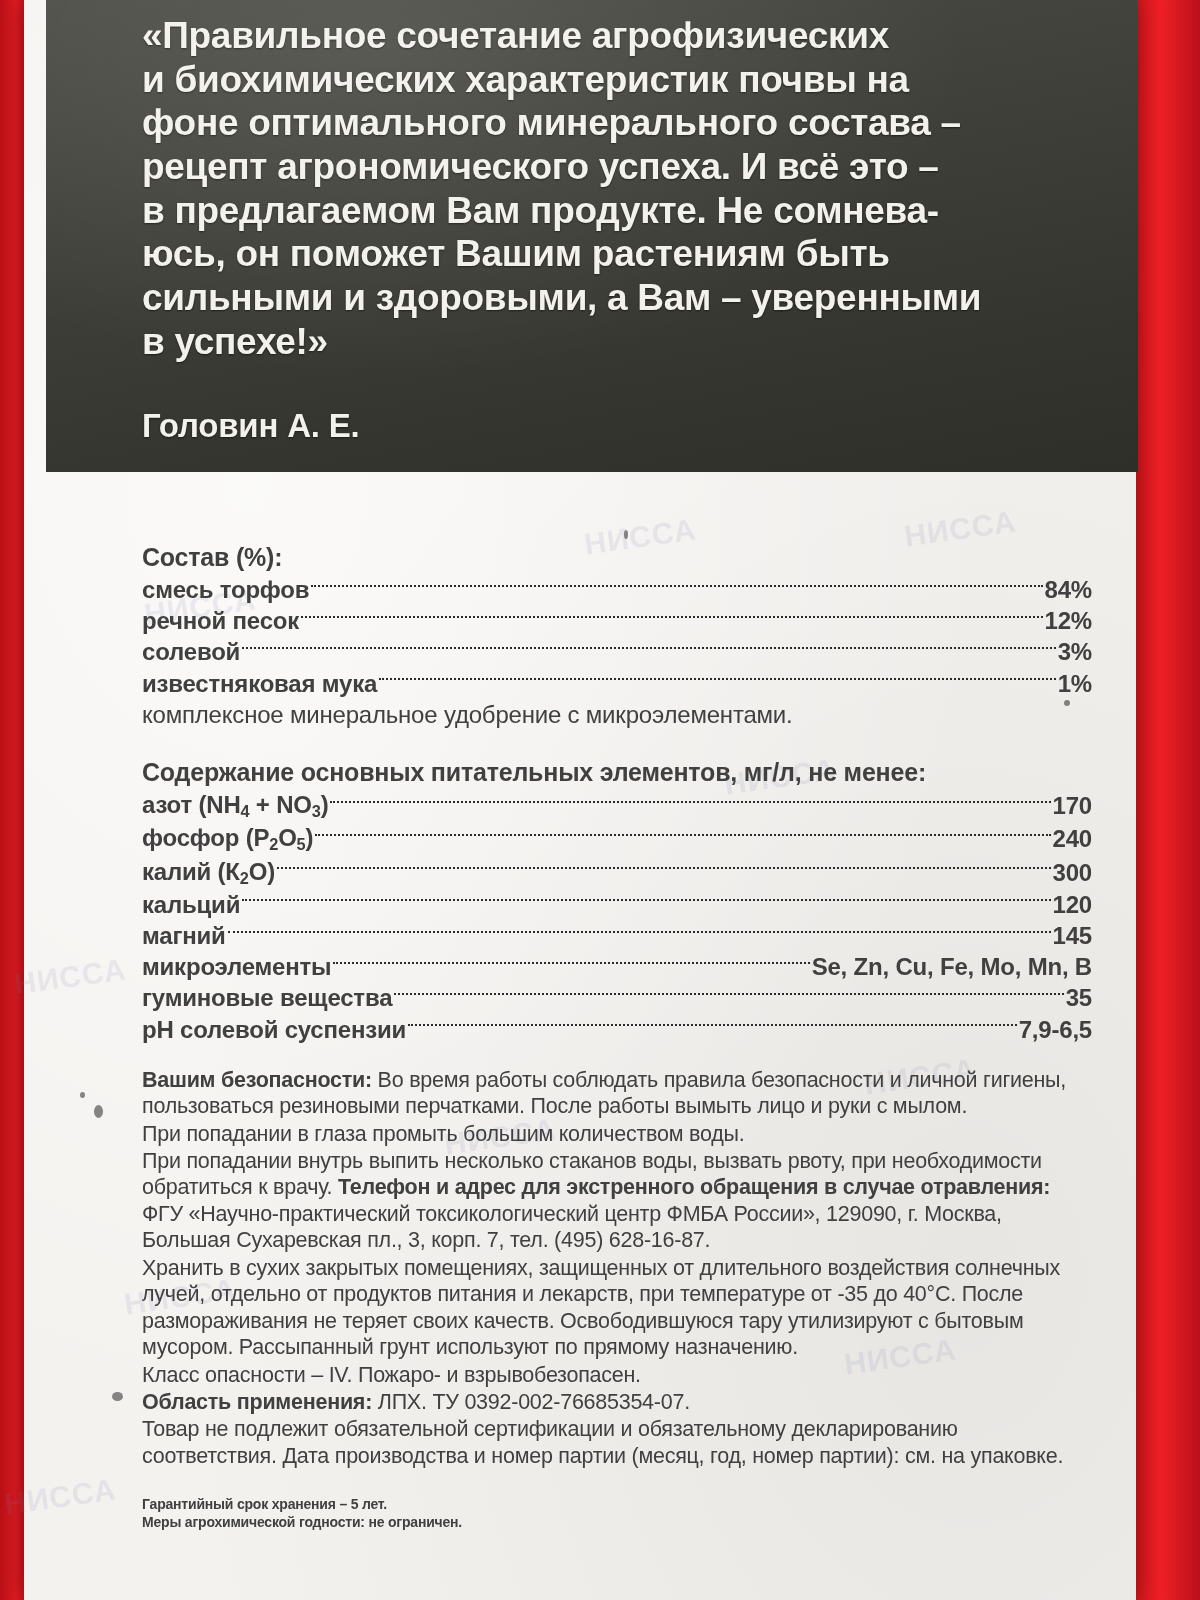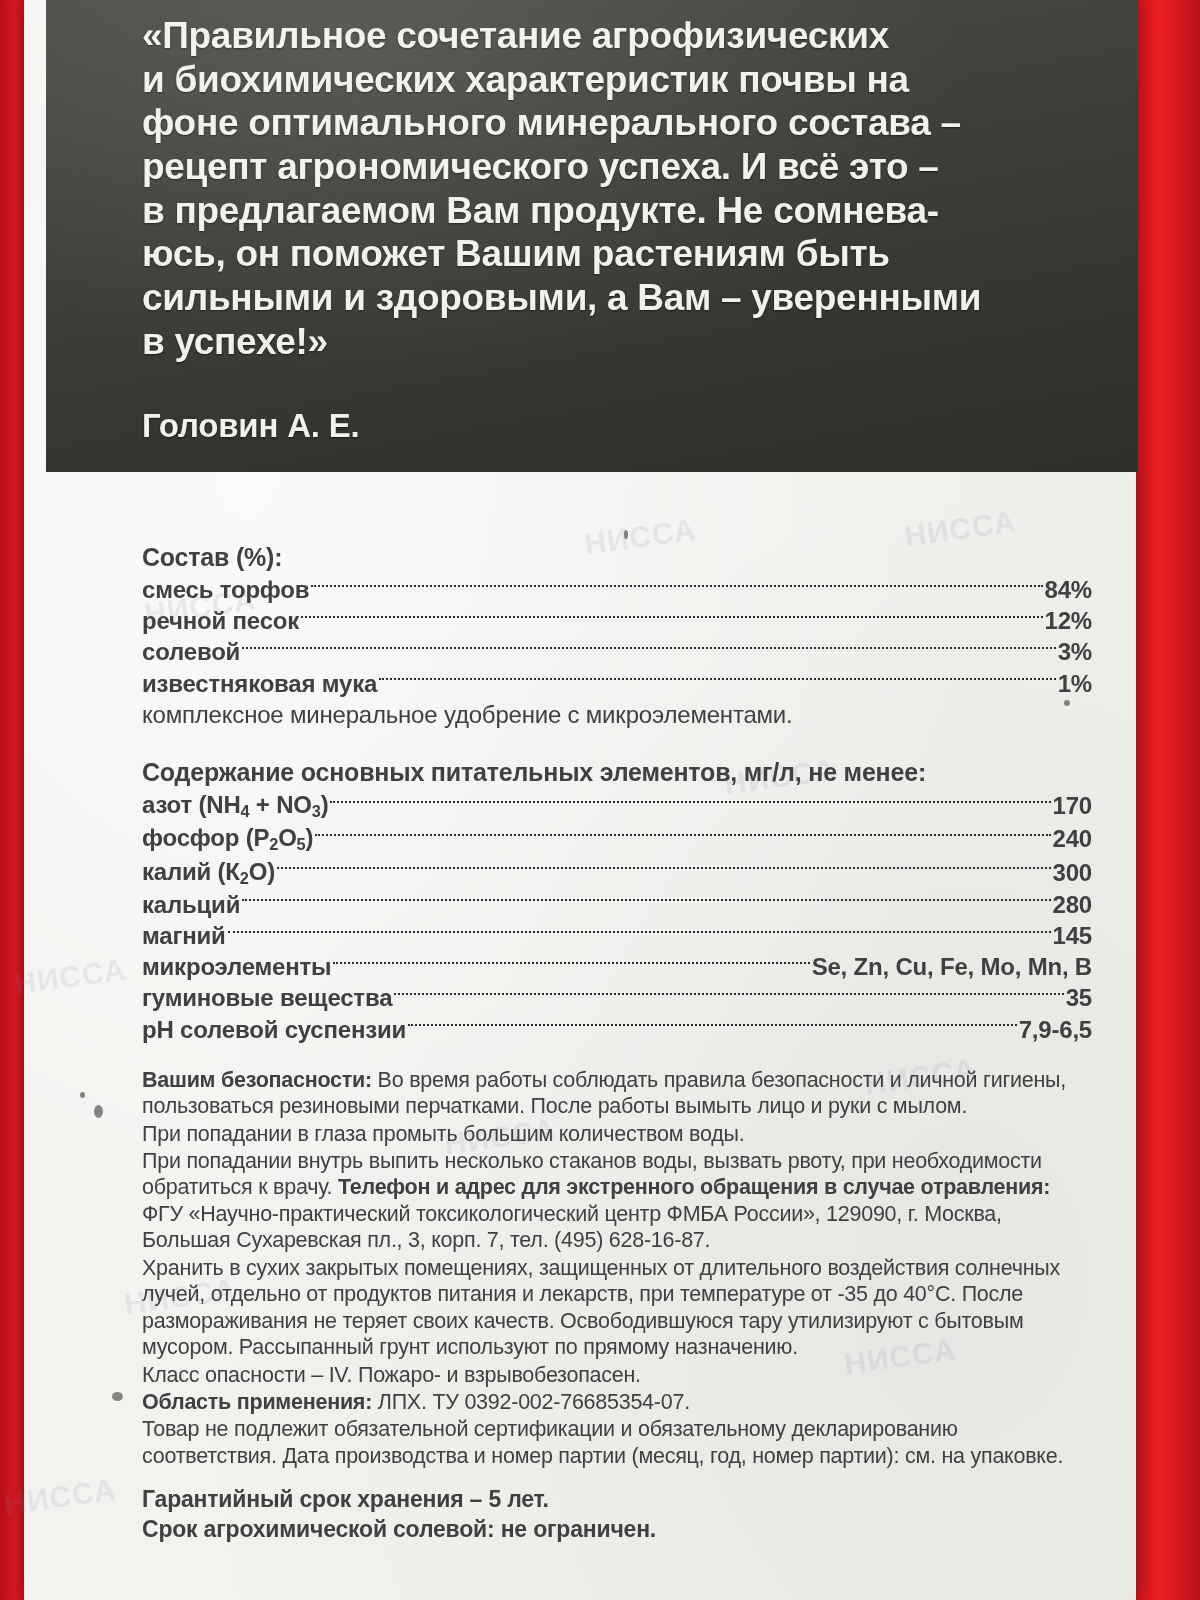--- a/index.html
+++ b/index.html
@@ -137,22 +137,22 @@
   .safety {
     margin-top: 22px;
     font-size: 21.5px;
     line-height: 1.23;
     letter-spacing: -0.25px;
   }
   .safety p { margin: 0 0 1px 0; }
   .b { font-weight: bold; }
 
   .tail {
-    margin-top: 16px;
-    font-size: 23px;
+    margin-top: 26px;
+    font-size: 14px;
     line-height: 1.3;
     letter-spacing: -0.2px;
     font-weight: bold;
   }
 
   
   .wm {
     position: absolute;
     font-size: 30px;
     font-weight: bold;
@@ -248,21 +248,21 @@
           <span class="val">240</span>
         </div>
         <div class="dotline">
           <span class="lbl">калий (К<span class="sub">2</span>О)</span>
           <span class="fill"></span>
           <span class="val">300</span>
         </div>
         <div class="dotline">
           <span class="lbl">кальций</span>
           <span class="fill"></span>
-          <span class="val">280</span>
+          <span class="val">120</span>
         </div>
         <div class="dotline">
           <span class="lbl">магний</span>
           <span class="fill"></span>
           <span class="val">145</span>
         </div>
         <div class="dotline">
           <span class="lbl">микроэлементы</span>
           <span class="fill"></span>
           <span class="val">Se, Zn, Cu, Fe, Mo, Mn, B</span>
@@ -291,21 +291,21 @@
         <p>Хранить в сухих закрытых помещениях, защищенных от длительного воздействия солнечных лучей, отдельно от продуктов питания и лекарств, при температуре от -35 до 40°С. После размораживания не теряет своих качеств. Освободившуюся тару утилизируют с бытовым мусором. Рассыпанный грунт используют по прямому назначению.</p>
         <p>Класс опасности – IV. Пожаро- и взрывобезопасен.</p>
         <p>
           <span class="b">Область применения:</span><span>  ЛПХ. ТУ 0392-002-76685354-07.</span>
         </p>
         <p>Товар не подлежит обязательной сертификации и обязательному декларированию соответствия. Дата производства и номер партии (месяц, год, номер партии): см. на упаковке.</p>
       </div>
 
       <div class="tail">
         <div>Гарантийный срок хранения – 5 лет.</div>
-        <div>Срок агрохимической солевой:  не ограничен.</div>
+        <div>Меры агрохимической годности:  не ограничен.</div>
       </div>
 
     </div>
 
     <div class="speck" style="left:70px;  top:1105px; width:9px;  height:13px;"></div>
     <div class="speck" style="left:56px;  top:1092px; width:5px;  height:6px;"></div>
     <div class="speck" style="left:88px;  top:1392px; width:11px; height:9px;"></div>
     <div class="speck" style="left:1040px;top:700px;  width:6px;  height:6px;"></div>
     <div class="speck" style="left:600px; top:530px;  width:4px;  height:9px;"></div>
   </div>

